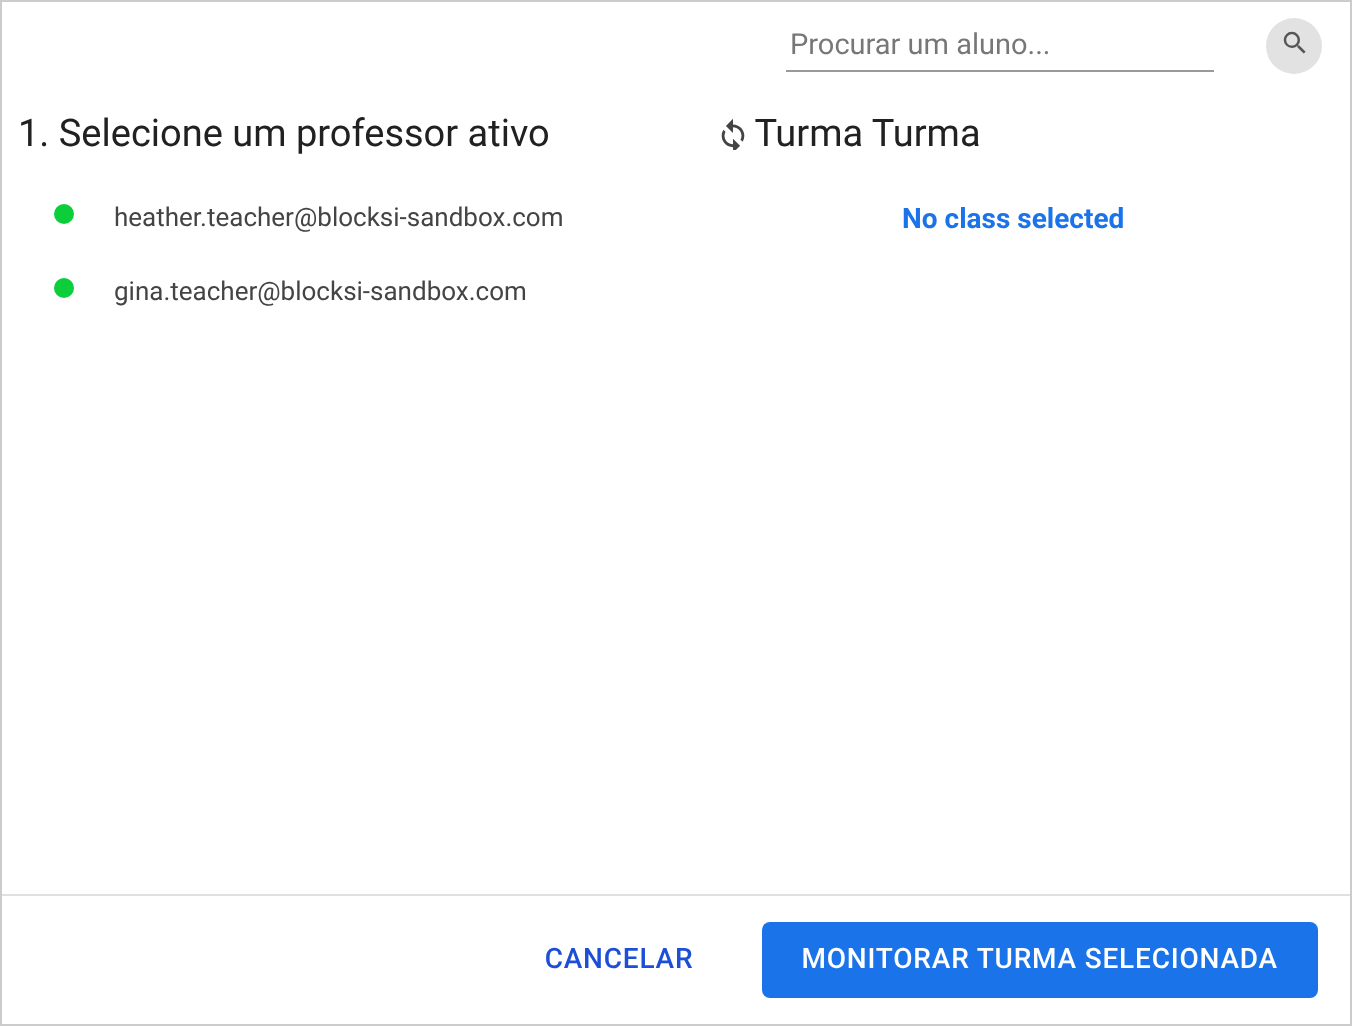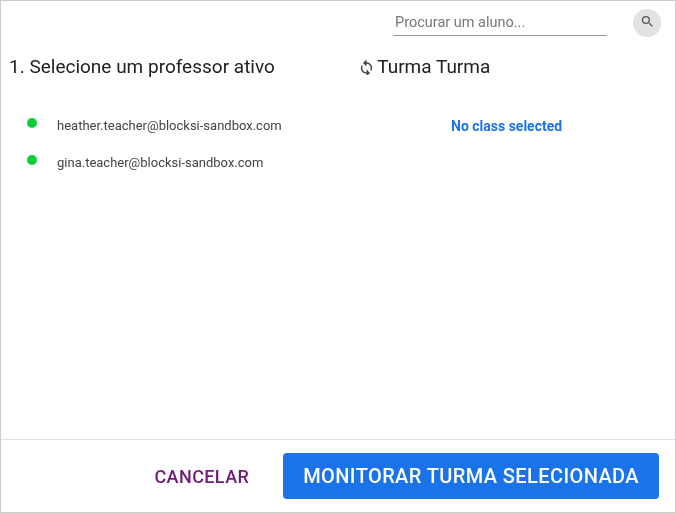--- a/index.html
+++ b/index.html
@@ -63,21 +63,21 @@
       width: 53%;
       padding-left: 8px;
     }
     .right-col {
       width: 47%;
     }
     .section-title {
       font-size: 19px;
       color: #212121;
       font-weight: 400;
-      margin-bottom: 40px;
+      margin-bottom: 24px;
       display: flex;
       align-items: center;
     }
     .refresh-icon {
       display: inline-flex;
       margin-right: 2px;
     }
     .refresh-icon svg {
       width: 17px;
       height: 17px;
@@ -115,33 +115,33 @@
       border-top: 1px solid #e0e0e0;
       display: flex;
       justify-content: flex-end;
       align-items: center;
       padding: 13px 16px;
       gap: 24px;
     }
     .btn-cancel {
       background: none;
       border: none;
-      color: #701a75;
-      font-size: 18px;
+      color: #1d4ed8;
+      font-size: 14px;
       font-weight: 500;
       letter-spacing: 0.4px;
       cursor: pointer;
       padding: 8px 10px;
       font-family: inherit;
     }
     .btn-monitor {
       background: #1a73e8;
       color: #fff;
       border: none;
-      font-size: 20px;
+      font-size: 14px;
       font-weight: 500;
       letter-spacing: 0.4px;
       padding: 11px 20px;
       border-radius: 4px;
       cursor: pointer;
       font-family: inherit;
     }
   </style>
 </head>
 <body>

